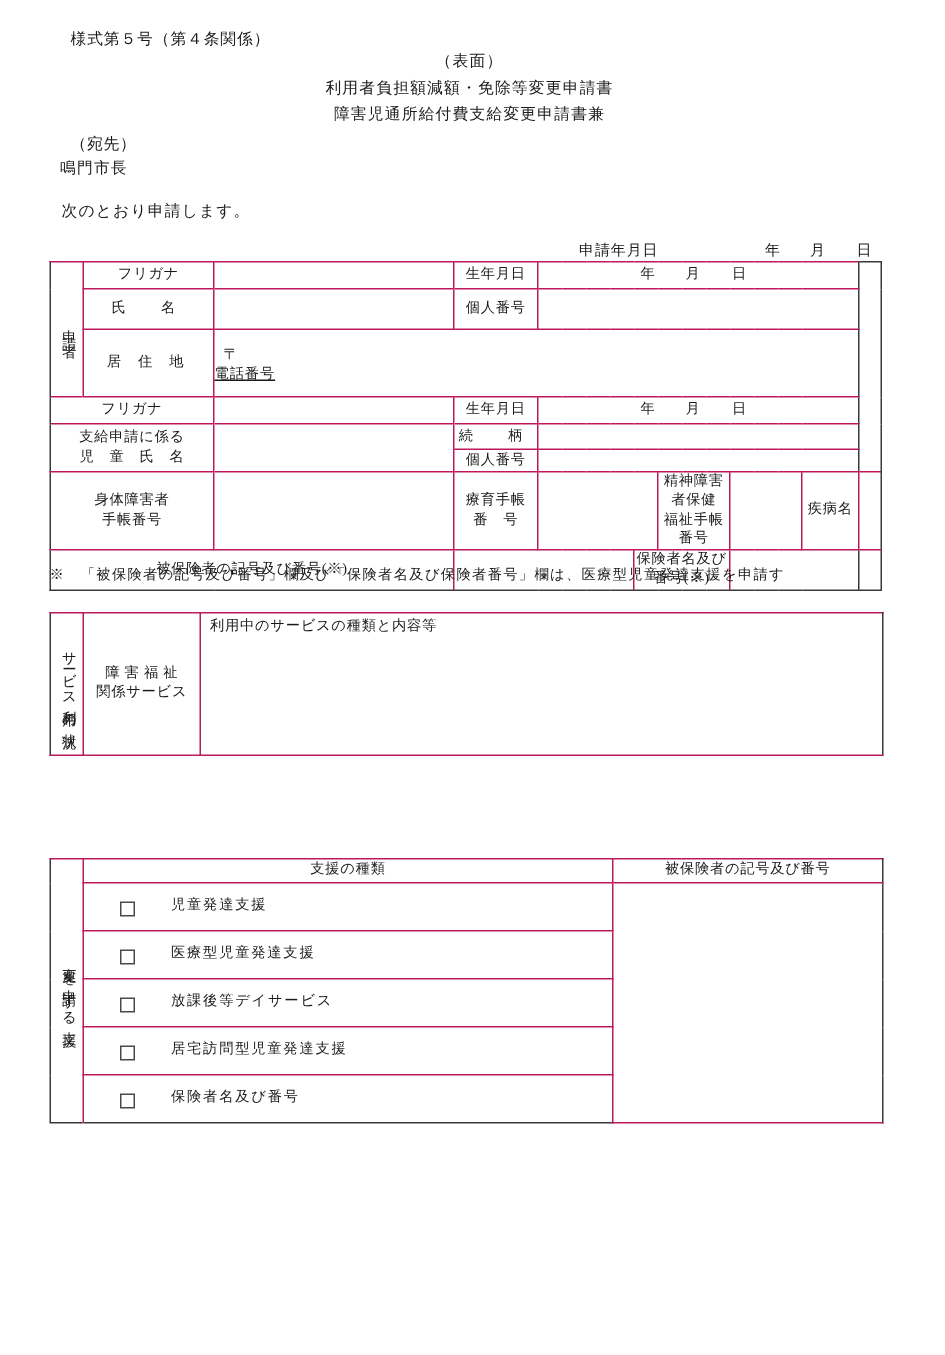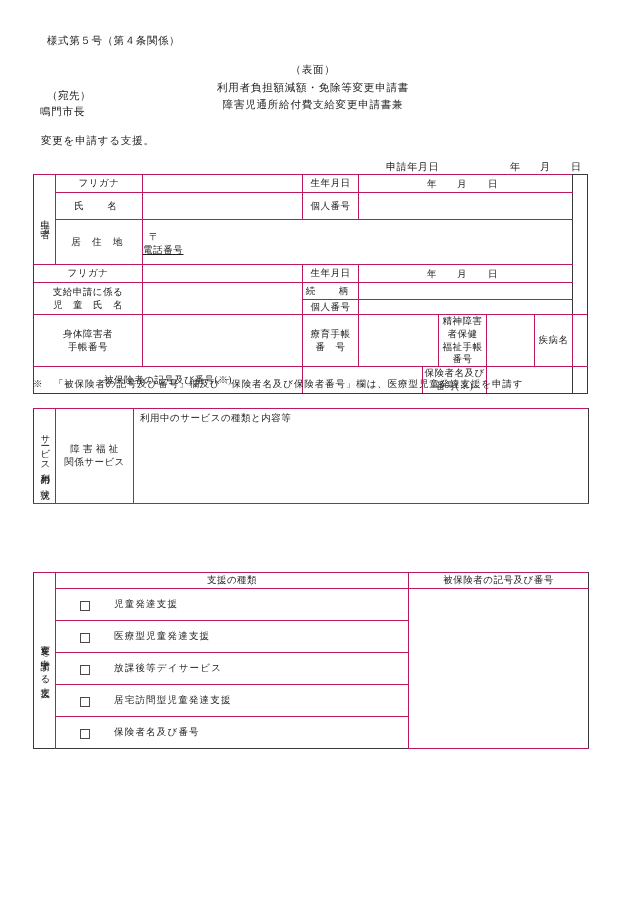--- a/index.html
+++ b/index.html
@@ -18,32 +18,31 @@
   }
   .page {
     position: absolute;
     inset: 0;
   }
 
   
   .form-no {
     position: absolute;
     left: 47px;
-    top: 34px;
+    top: 19px;
     font-size: 10.5px;
     letter-spacing: .6px;
     white-space: nowrap;
   }
   .title-block {
     position: absolute;
     left: 0;
     top: 33px;
     width: 626px;
     text-align: center;
-    margin-top: 28px;
   }
   .title-block div {
     font-size: 10.5px;
     letter-spacing: .8px;
     line-height: 17.5px;
     white-space: nowrap;
   }
   .addr-label {
     position: absolute;
     left: 47px;
@@ -192,21 +191,21 @@
   <div class="form-no">様式第５号（第４条関係）</div>
 
   <div class="title-block">
     <div>（表面）</div>
     <div>利用者負担額減額・免除等変更申請書</div>
     <div>障害児通所給付費支給変更申請書兼</div>
   </div>
 
   <div class="addr-label">（宛先）</div>
   <div class="addr-name">鳴門市長</div>
-  <div class="intro">変更を申請する支援。</div>
+  <div class="intro">次のとおり申請します。</div>
 
   <div class="apply-date">
     <span class="lbl">申請年月日</span>
     <span class="y">年</span>
     <span class="m">月</span>
     <span class="d">日</span>
   </div>
 
   <table class="tbl" style="left:33px; top:174px; width:555px;">
     <colgroup>

